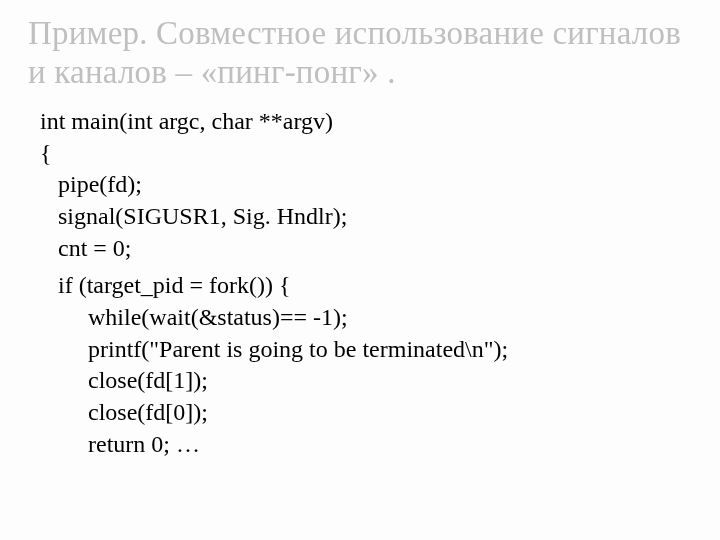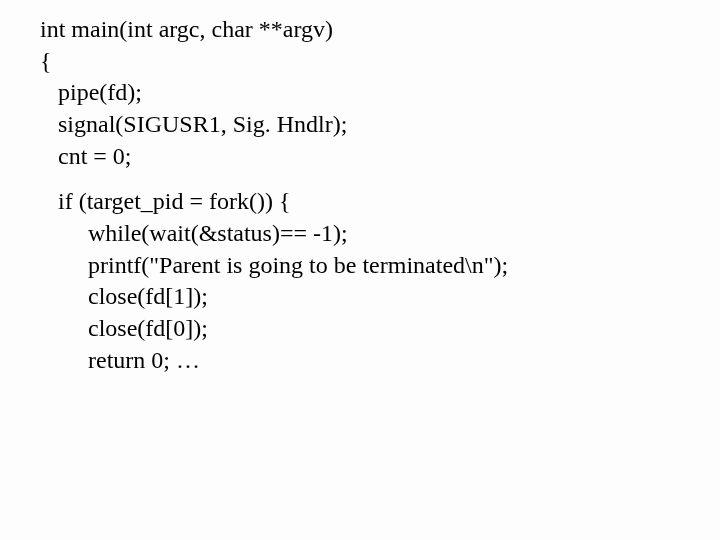--- a/index.html
+++ b/index.html
@@ -23,26 +23,27 @@
     font-weight:400;
     letter-spacing:0.2px;
   }
   .code{
     font-size:24px;
     line-height:1.32;
     white-space:pre;
     font-family:"Times New Roman",Times,serif;
     padding-left:12px;
   }
-  .blk{margin-bottom:14px}
+  .blk{margin-bottom:6px}
 </style>
 </head>
 <body>
 
 <div class="slide">
+  <h1 class="title">Пример. Совместное использование сигналов и каналов – «пинг-понг» .</h1>
   <div class="code blk">int main(int argc, char **argv)
 {
    pipe(fd);
    signal(SIGUSR1, Sig. Hndlr);
    cnt = 0;</div>
   <div class="code">   if (target_pid = fork()) {
         while(wait(&amp;status)== -1);
         printf("Parent is going to be terminated\n");
         close(fd[1]);
         close(fd[0]);

